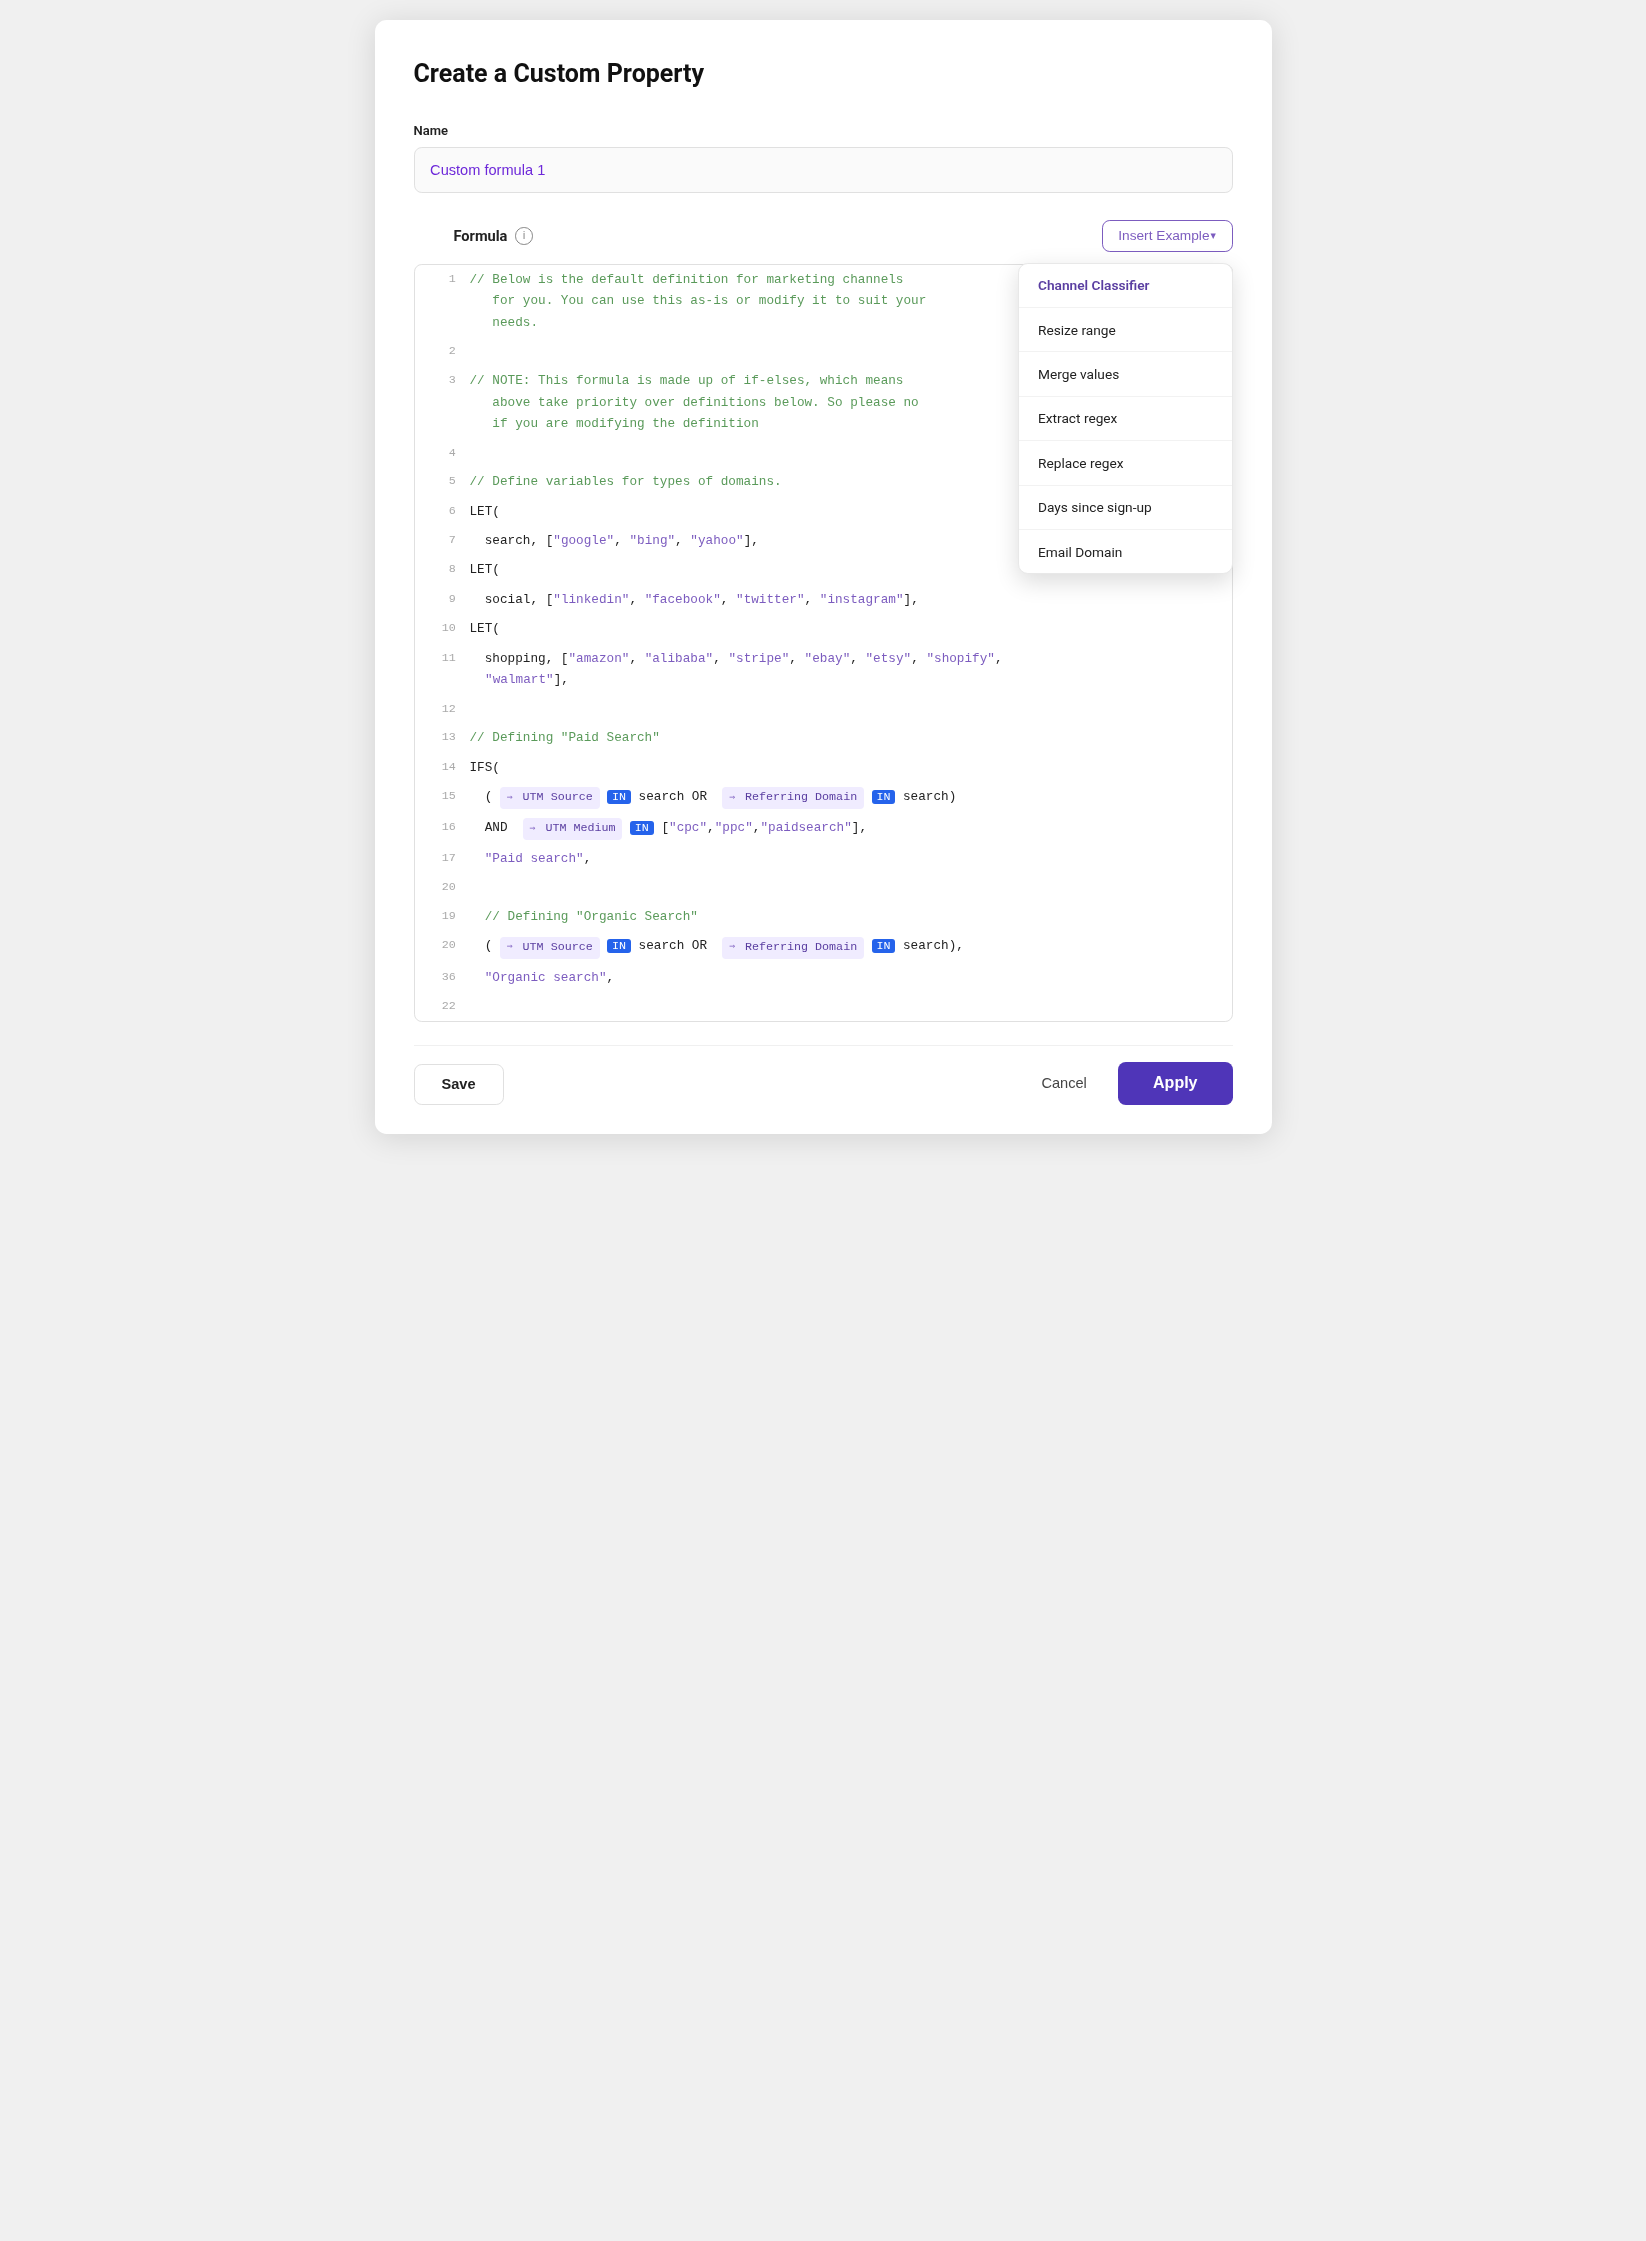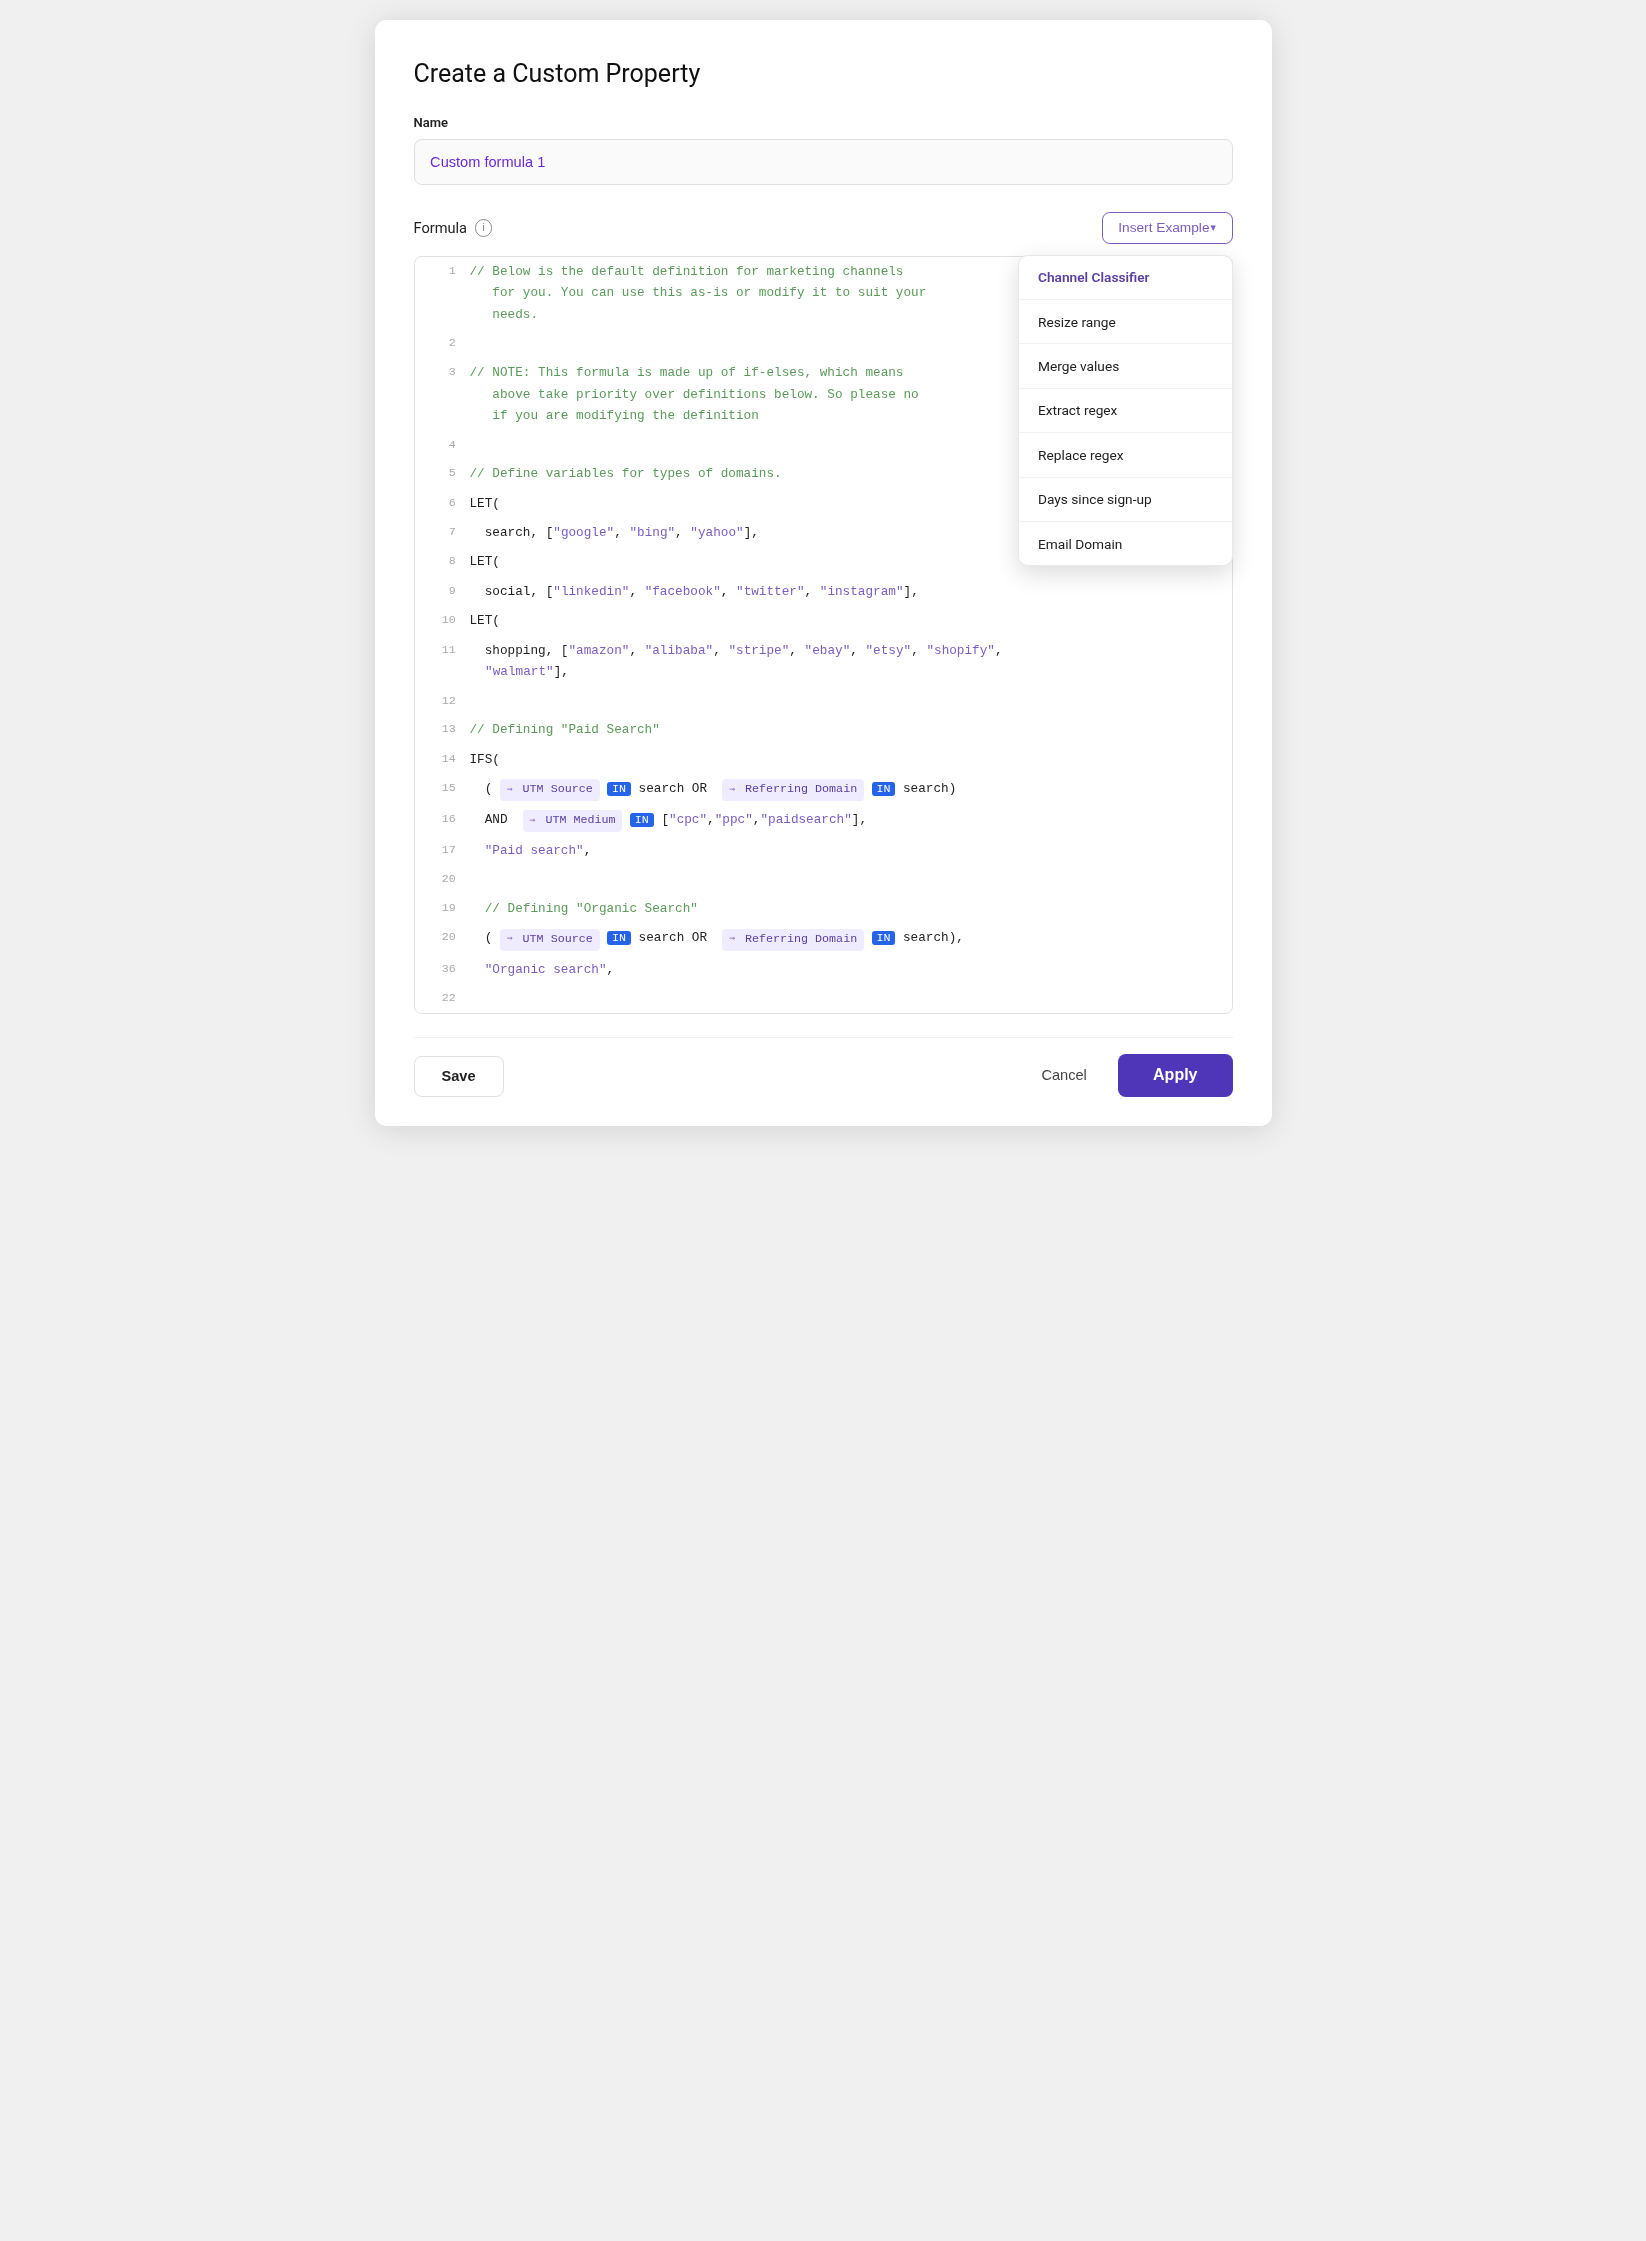--- a/index.html
+++ b/index.html
@@ -15,23 +15,23 @@
     .modal {
       background: #ffffff;
       border-radius: 11.7px;
       width: 897px;
       padding: 39px 39px 29px 39px;
       position: relative;
       box-shadow: 0 3.9px 31px rgba(0,0,0,0.12);
     }
     .modal-title {
       font-size: 25px;
-      font-weight: 400;
+      font-weight: 700;
       color: #111;
-      margin-bottom: 27px;
+      margin-bottom: 35px;
     }
     .field-label {
       font-size: 13px;
       font-weight: 600;
       color: #222;
       margin-bottom: 9.8px;
     }
     .name-input {
       width: 100%;
       border: 1.5px solid #e0e0e0;
@@ -50,22 +50,23 @@
       margin-bottom: 11.7px;
       position: relative;
     }
     .formula-label-group {
       display: flex;
       align-items: center;
       gap: 7.8px;
     }
     .formula-label {
       font-size: 14.6px;
-      font-weight: 400;
-      color: #222;
+      font-weight: 700;
+      color: #222;
+      margin-left: 40px;
     }
     .info-icon {
       width: 17.6px;
       height: 17.6px;
       border: 1.5px solid #888;
       border-radius: 50%;
       display: inline-flex;
       align-items: center;
       justify-content: center;
       font-size: 10.7px;

